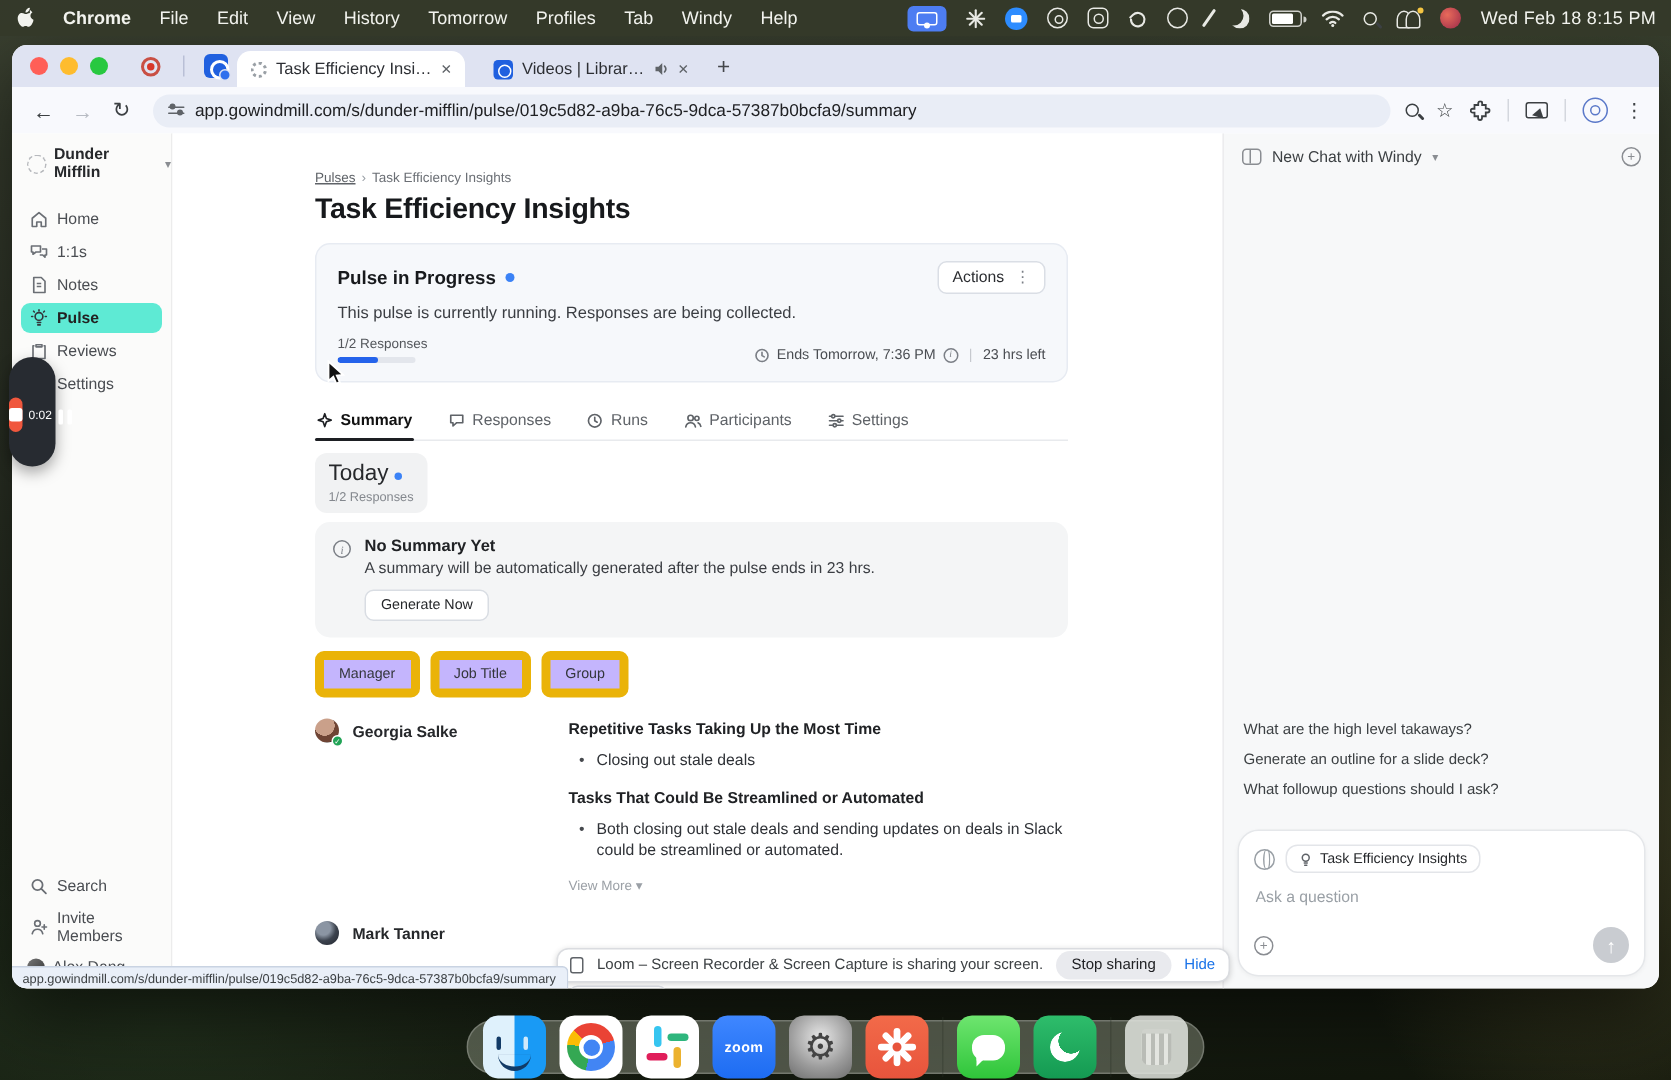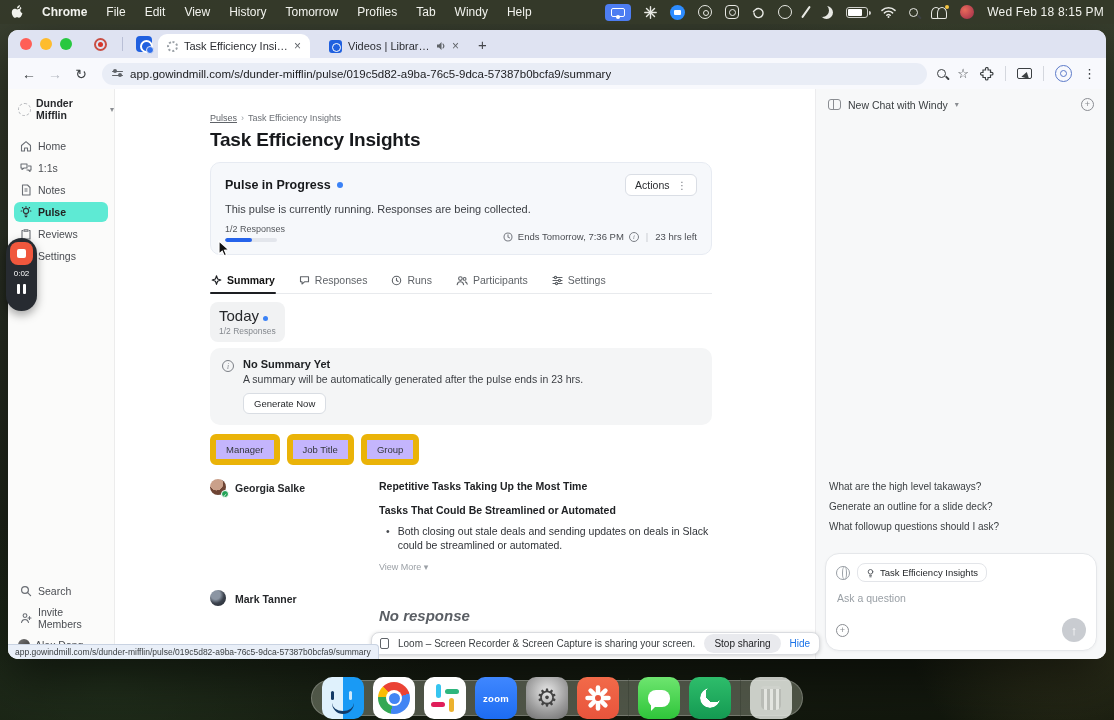--- a/index.html
+++ b/index.html
@@ -96,21 +96,21 @@
   .ws .chev { color:#8a8d92; font-size:8px; }
   .nav-item { display:flex; align-items:center; gap:6px; padding:4px 6px; margin:1px 6px 1px -4px; border-radius:6px; color:#4a4d52; }
   .nav-item svg { flex:none; }
   .nav-item.active { background:#5eead4; color:#222; font-weight:bold; }
   .sb-footer { margin-top:auto; padding-bottom:4px; }
   .sb-user { display:flex; align-items:center; gap:5px; padding:4px 0; color:#4a4d52; }
   .sb-user .av { width:12px; height:12px; border-radius:50%; background:linear-gradient(135deg,#777,#333); flex:none; }
 
   
   .recorder { position:absolute; left:6px; top:238px; width:31px; height:73px; background:#272b31; border-radius:16px;
-    display:flex; flex-direction:column; align-items:center; padding-top:4px; gap:4px; z-index:30; box-shadow:0 4px 10px rgba(0,0,0,.35); }
+    display:flex; flex-direction:row; align-items:center; padding-top:4px; gap:4px; z-index:30; box-shadow:0 4px 10px rgba(0,0,0,.35); }
   .rec-stop { width:23px; height:23px; background:#f0573d; border-radius:8px; display:flex; align-items:center; justify-content:center; }
   .rec-stop i { width:9px; height:9px; background:#fff; border-radius:2px; }
   .rec-time { color:#fff; font-size:8px; }
   .rec-pause { display:flex; gap:3px; margin-top:2px; }
   .rec-pause i { width:3px; height:10px; background:#fff; border-radius:1px; }
 
   .main { flex:1; background:#fff; overflow:hidden; }
   .main-col { width:502px; margin-left:95px; padding-top:24px; }
   .crumbs { font-size:9px; color:#6b6f75; margin-bottom:6px; }
   .crumbs .root { text-decoration:underline; color:#5f6368; }
@@ -539,20 +539,23 @@
 
         <div class="resp-row">
           <div class="resp-person">
             <span class="avatar av-georgia">
                 <span class="av-badge">✓</span>
               </span>
             <span class="p-name">Georgia Salke</span>
           </div>
           <div class="resp-body">
             <div class="sec-h">Repetitive Tasks Taking Up the Most Time</div>
+            <div class="bullet">
+                <span>Closing out stale deals</span>
+              </div>
             <div class="sec-h" style="margin-top:12px">Tasks That Could Be Streamlined or Automated</div>
             <div class="bullet">
                 <span>Both closing out stale deals and sending updates on deals in Slack could be streamlined or automated.</span>
               </div>
             <div class="view-more">View More  ▾</div>
           </div>
         </div>
 
         <div class="resp-row">
           <div class="resp-person">

